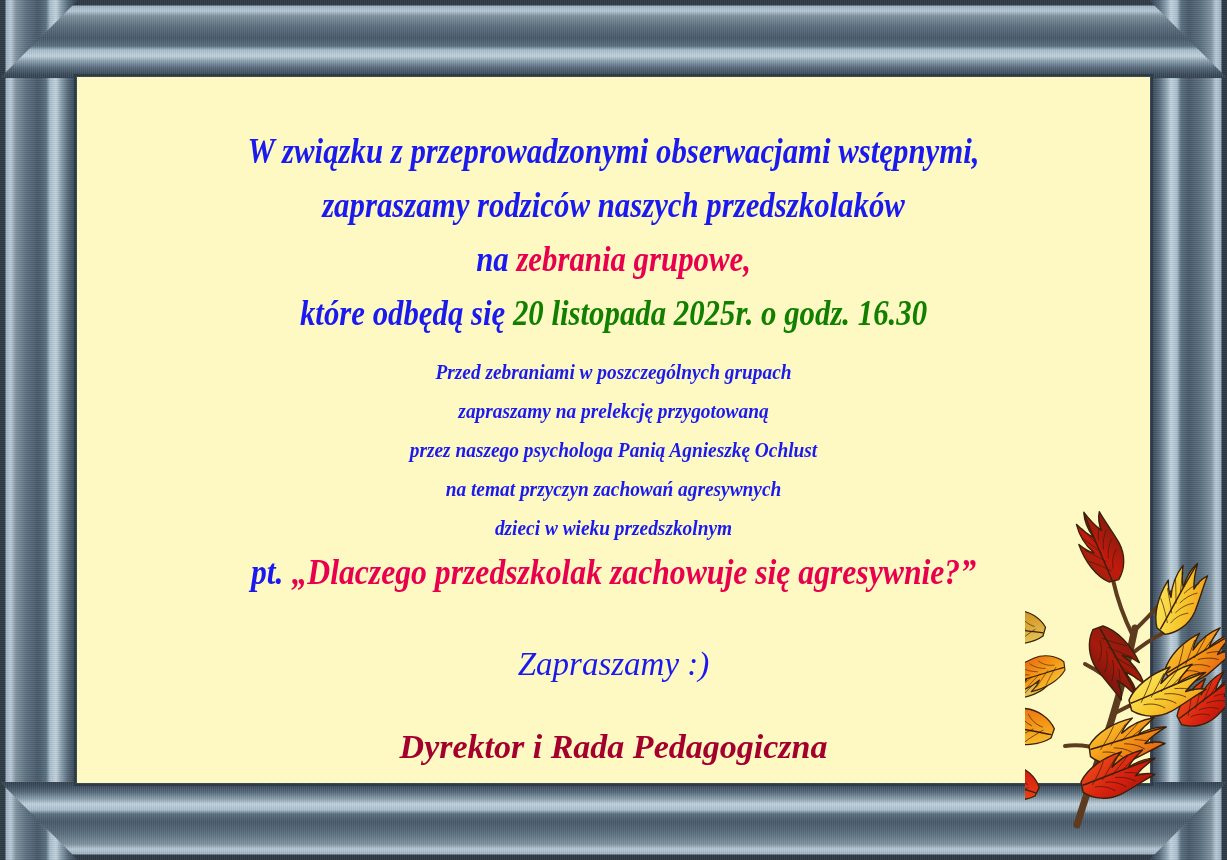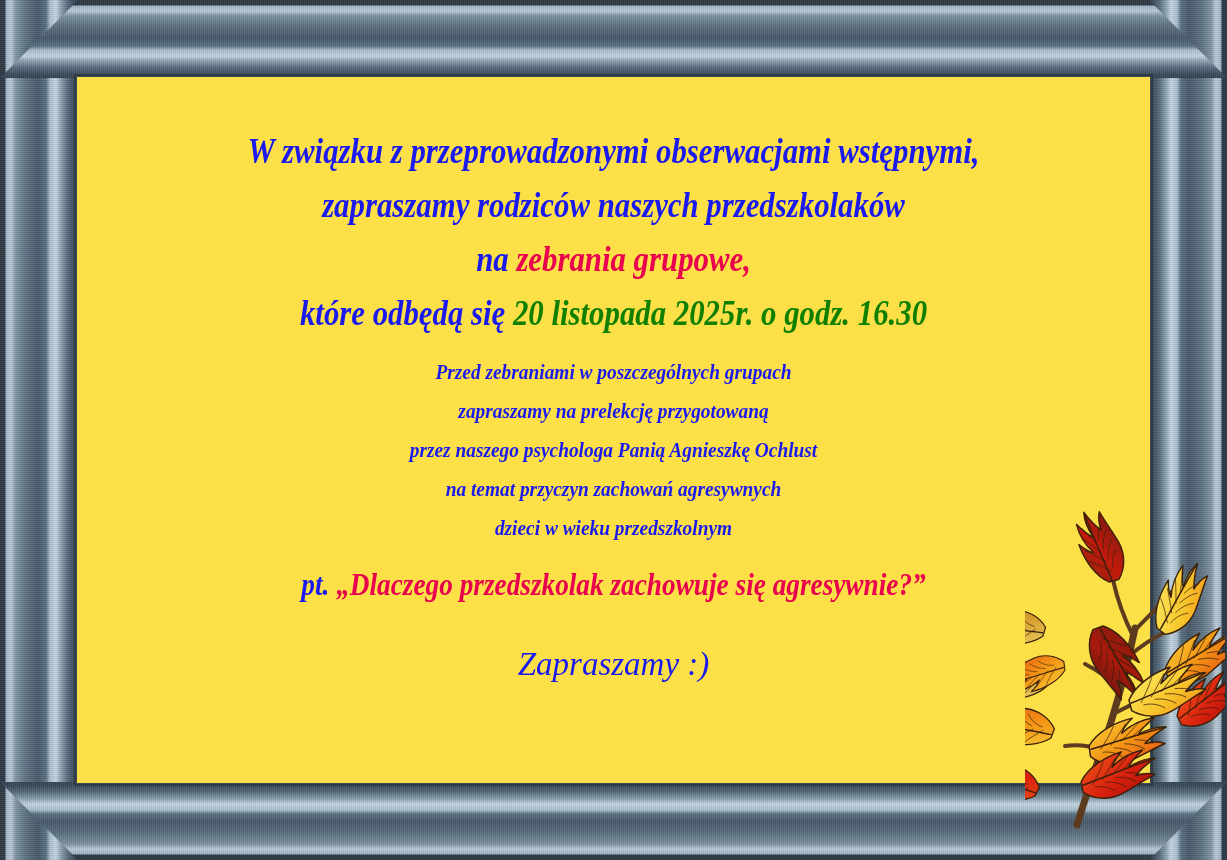--- a/index.html
+++ b/index.html
@@ -172,21 +172,21 @@
     pointer-events: none;
   }
 
   
   #paper {
     position: absolute;
     left: 77px;
     top: 77px;
     width: 1073px;
     height: 706px;
-    background: #fde047;
+    background: #fef9c3;
     overflow: hidden;
   }
 
   
   .text-area {
     position: absolute;
     left: 0;
     top: 0;
     width: 1073px;
     text-align: center;
@@ -211,23 +211,23 @@
   }
   .blk-2 {
     position: absolute;
     top: 275px;
     width: 1073px;
     font-size: 22px;
     line-height: 39px;
   }
   .blk-3 {
     position: absolute;
-    top: 487px;
-    width: 1073px;
-    font-size: 31px;
+    top: 474px;
+    width: 1073px;
+    font-size: 36px;
     line-height: 42px;
   }
   .blk-4 {
     position: absolute;
     top: 565px;
     width: 1073px;
     font-size: 33px;
     line-height: 44px;
     font-family: "Liberation Serif", "DejaVu Serif", serif;
     font-weight: normal;
@@ -297,20 +297,23 @@
     <div class="text-area blk-3">
       <div class="line cond">
         <span class="c-blue">pt. </span><span class="c-pink">„Dlaczego przedszkolak zachowuje się agresywnie?”</span>
       </div>
     </div>
 
     <div class="text-area blk-4">
       <div class="line c-blue">Zapraszamy :)</div>
     </div>
 
+    <div class="text-area blk-5">
+      <div class="line c-maroon">Dyrektor i Rada Pedagogiczna</div>
+    </div>
 
   </div>
 
   <svg id="leaves" viewBox="0 0 200 330">
     <defs>
       <linearGradient id="gRedDark" x1="0" y1="0" x2="1" y2="1">
         <stop offset="0%" stop-color="#8d2410"></stop>
         <stop offset="45%" stop-color="#c21a0c"></stop>
         <stop offset="100%" stop-color="#6e1a10"></stop>
       </linearGradient>

